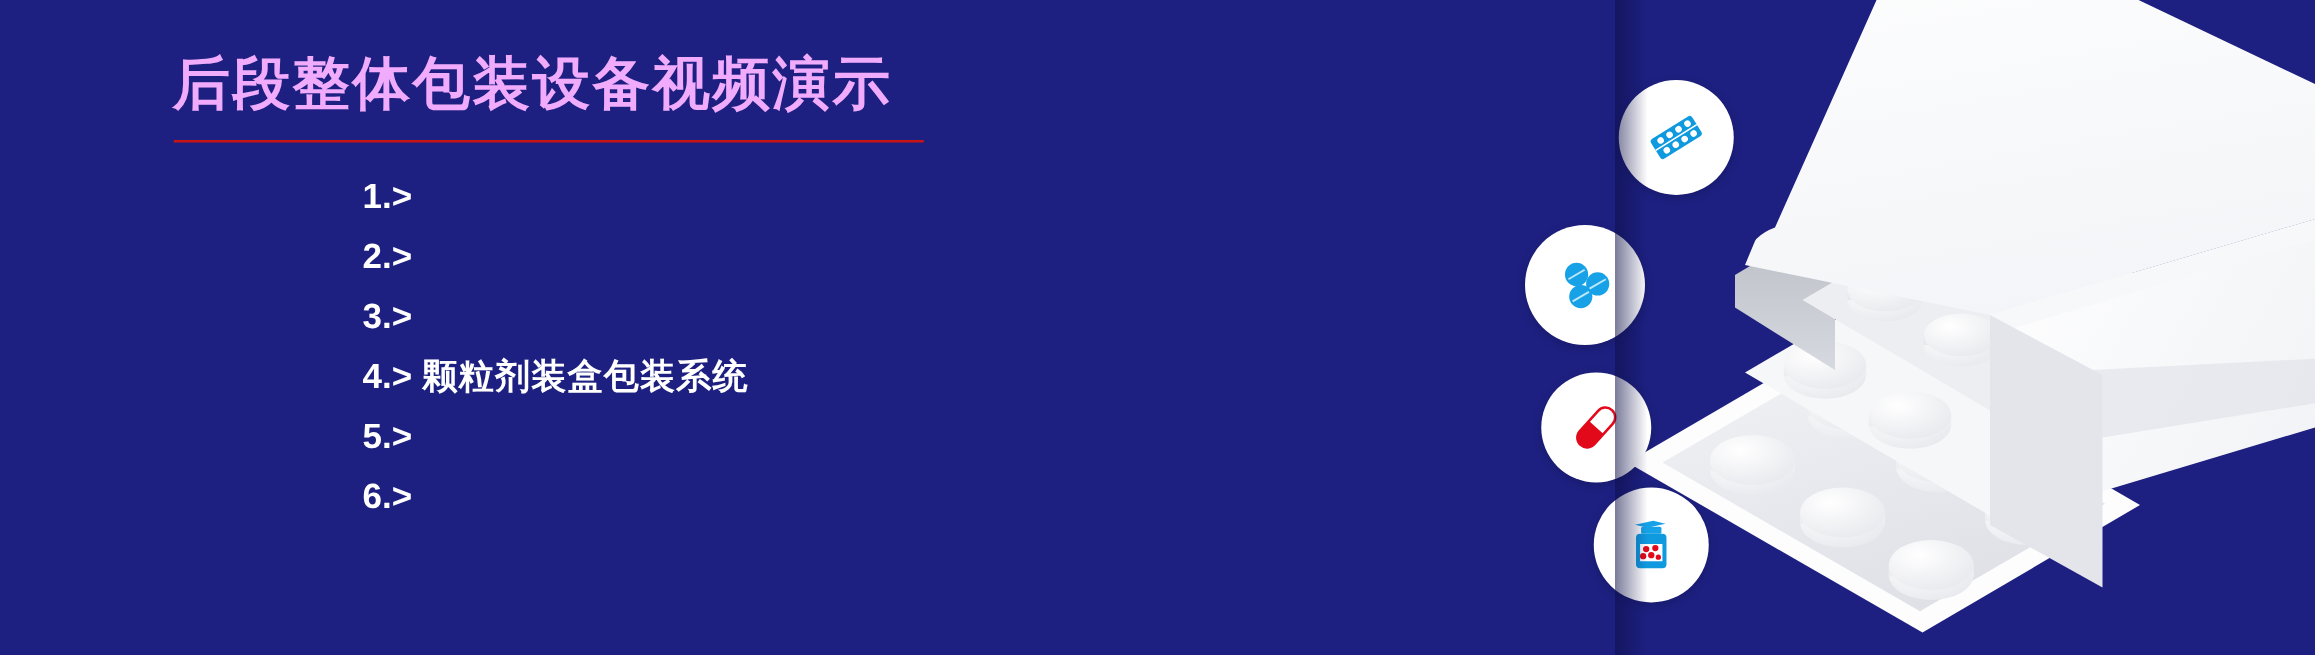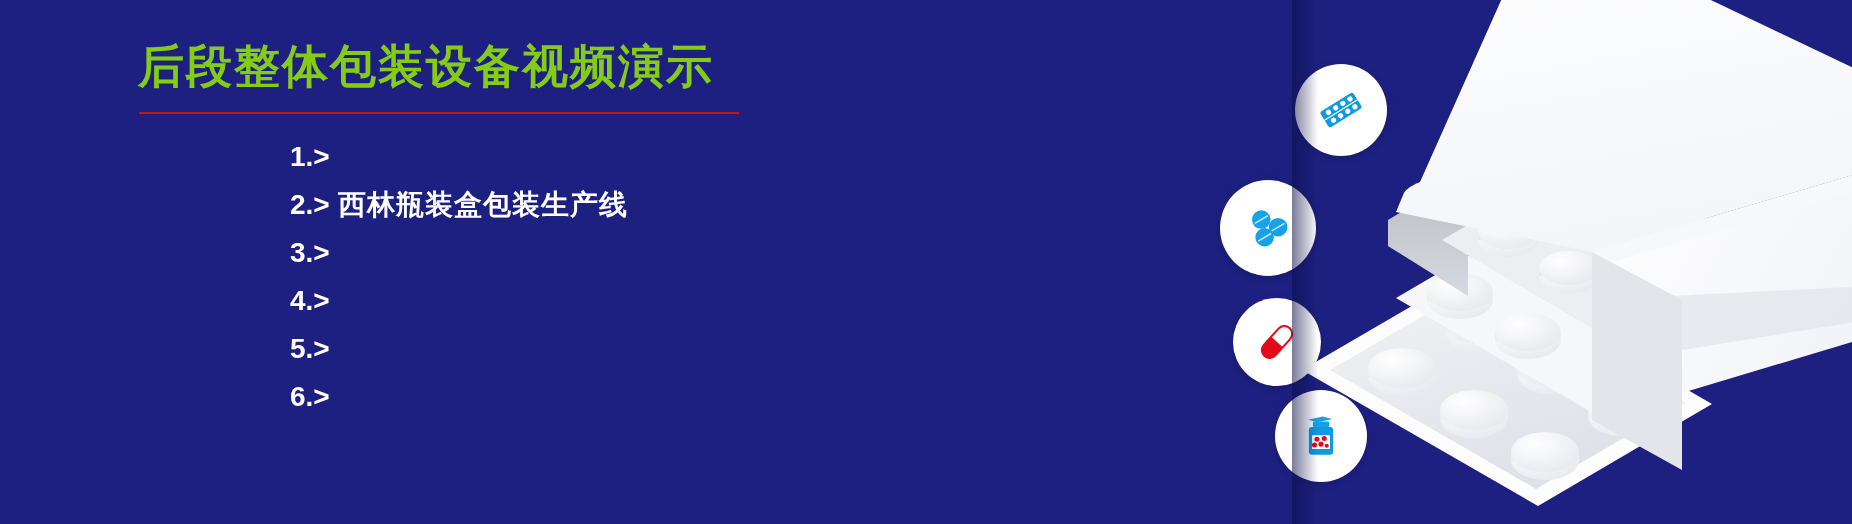--- a/index.html
+++ b/index.html
@@ -26,21 +26,21 @@
     width: 1100px;
     height: 100%;
   }
   .headline {
     position: absolute;
     left: 138px;
     top: 40px;
     font-size: 46px;
     font-weight: bold;
     letter-spacing: 2px;
-    color: #84cc16;
+    color: #f0abfc;
     white-space: nowrap;
     line-height: 1.15;
   }
   .headline-rule {
     position: absolute;
     left: 139px;
     top: 112px;
     width: 600px;
     height: 2px;
     background: #c81414;
@@ -119,27 +119,27 @@
     <div class="headline">后段整体包装设备视频演示</div>
 
     <div class="headline-rule"></div>
 
     <div class="list">
       <div class="list-item">
         <span class="num">1.&gt;</span>
       </div>
       <div class="list-item">
         <span class="num">2.&gt;</span>
-        <span class="txt">西林瓶装盒包装生产线</span>
       </div>
       <div class="list-item">
         <span class="num">3.&gt;</span>
       </div>
       <div class="list-item">
         <span class="num">4.&gt;</span>
+        <span class="txt">颗粒剂装盒包装系统</span>
       </div>
       <div class="list-item">
         <span class="num">5.&gt;</span>
       </div>
       <div class="list-item">
         <span class="num">6.&gt;</span>
       </div>
     </div>
   </div>
 

